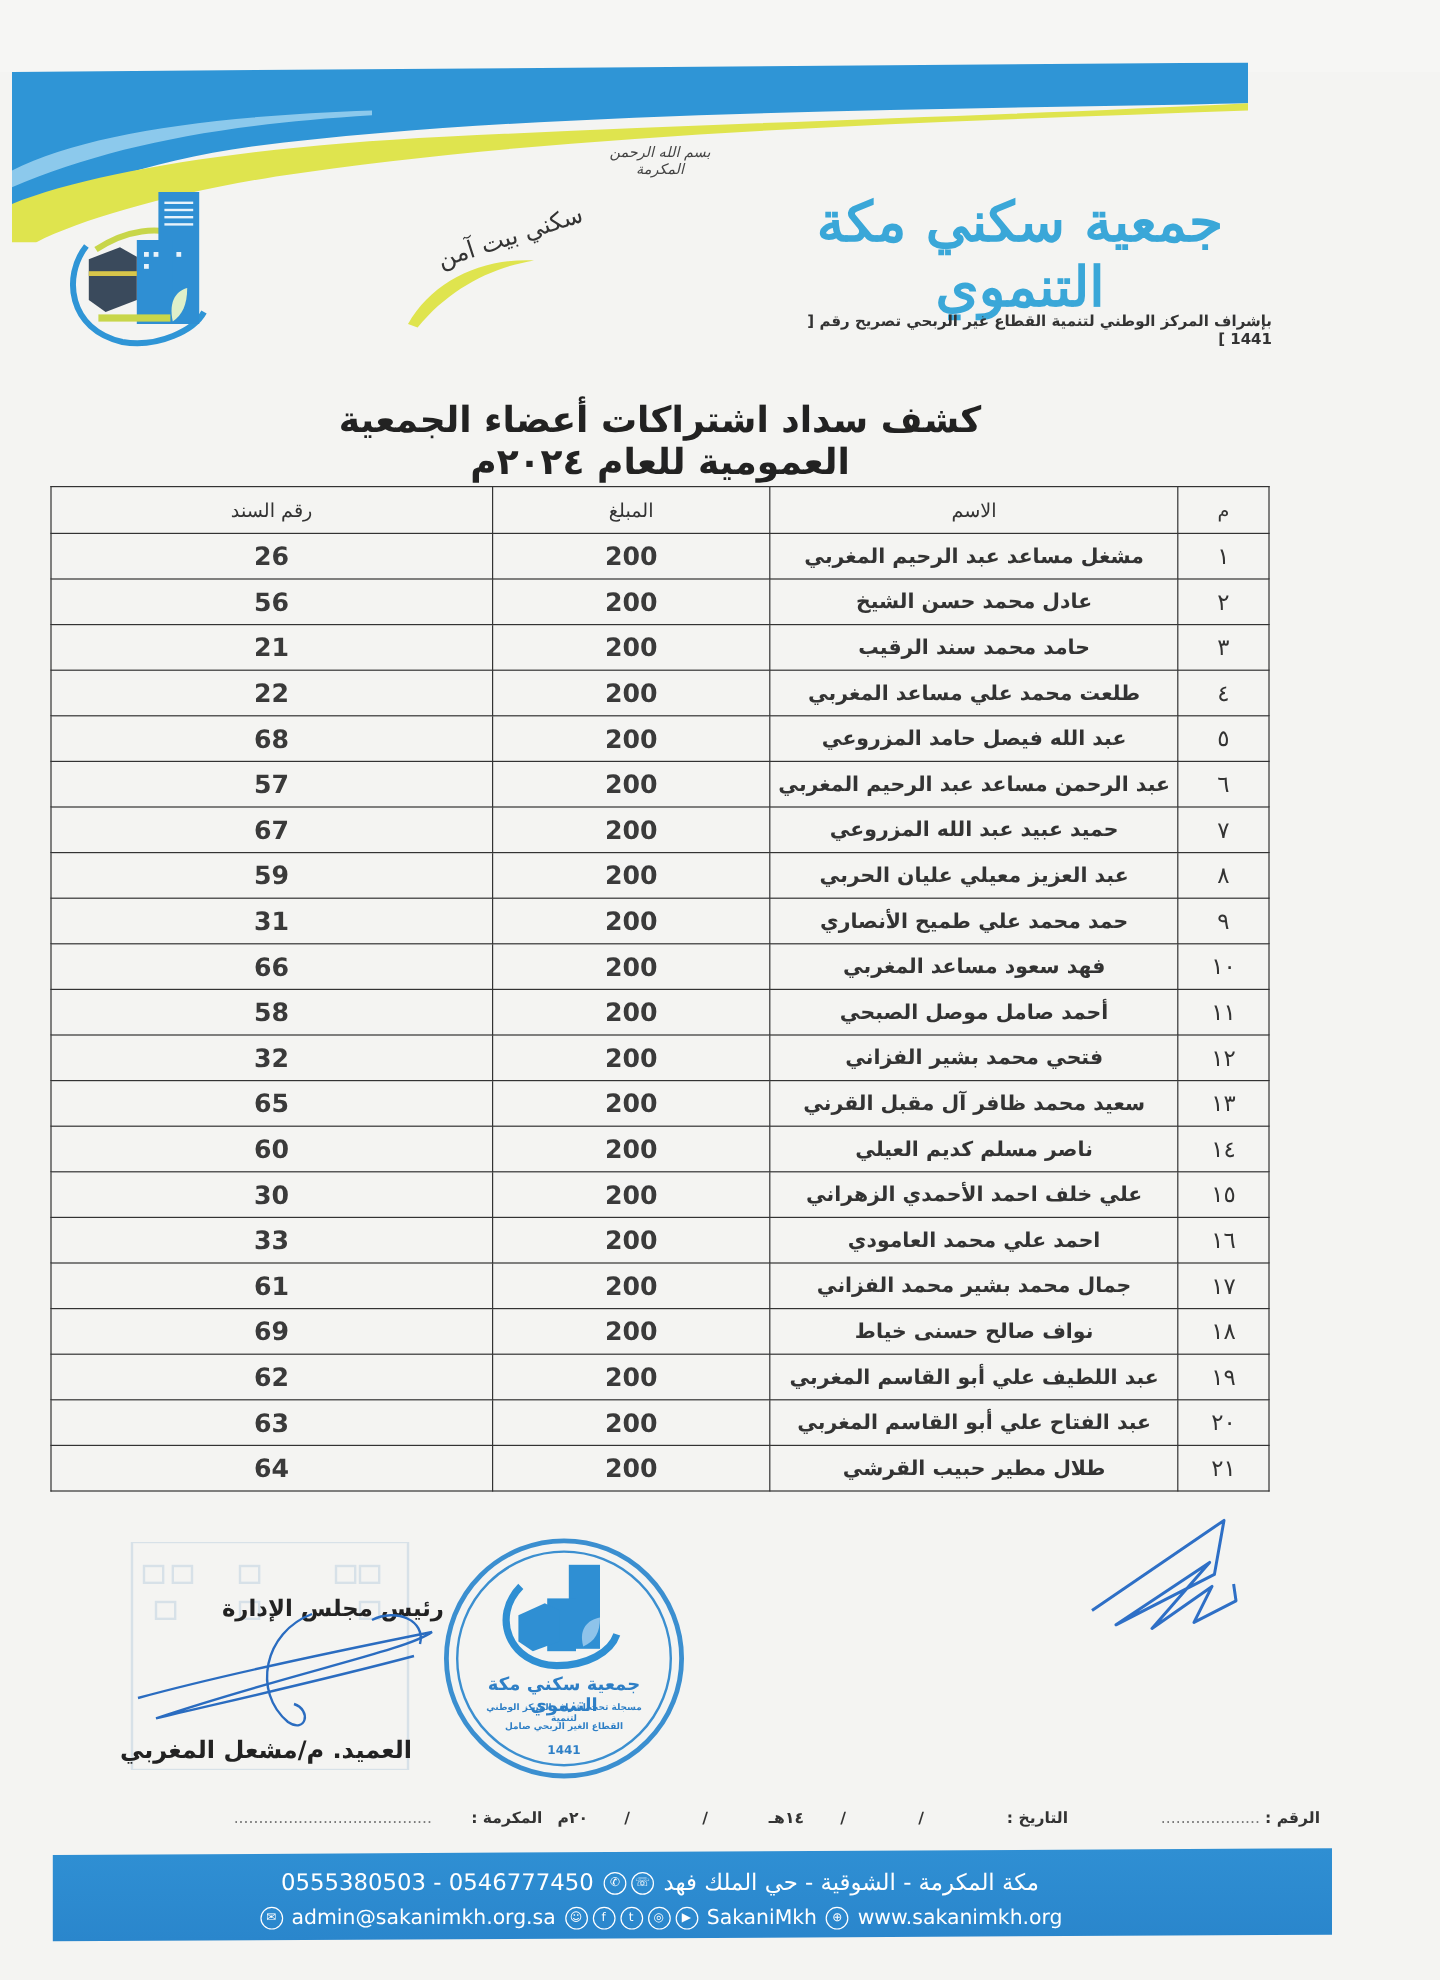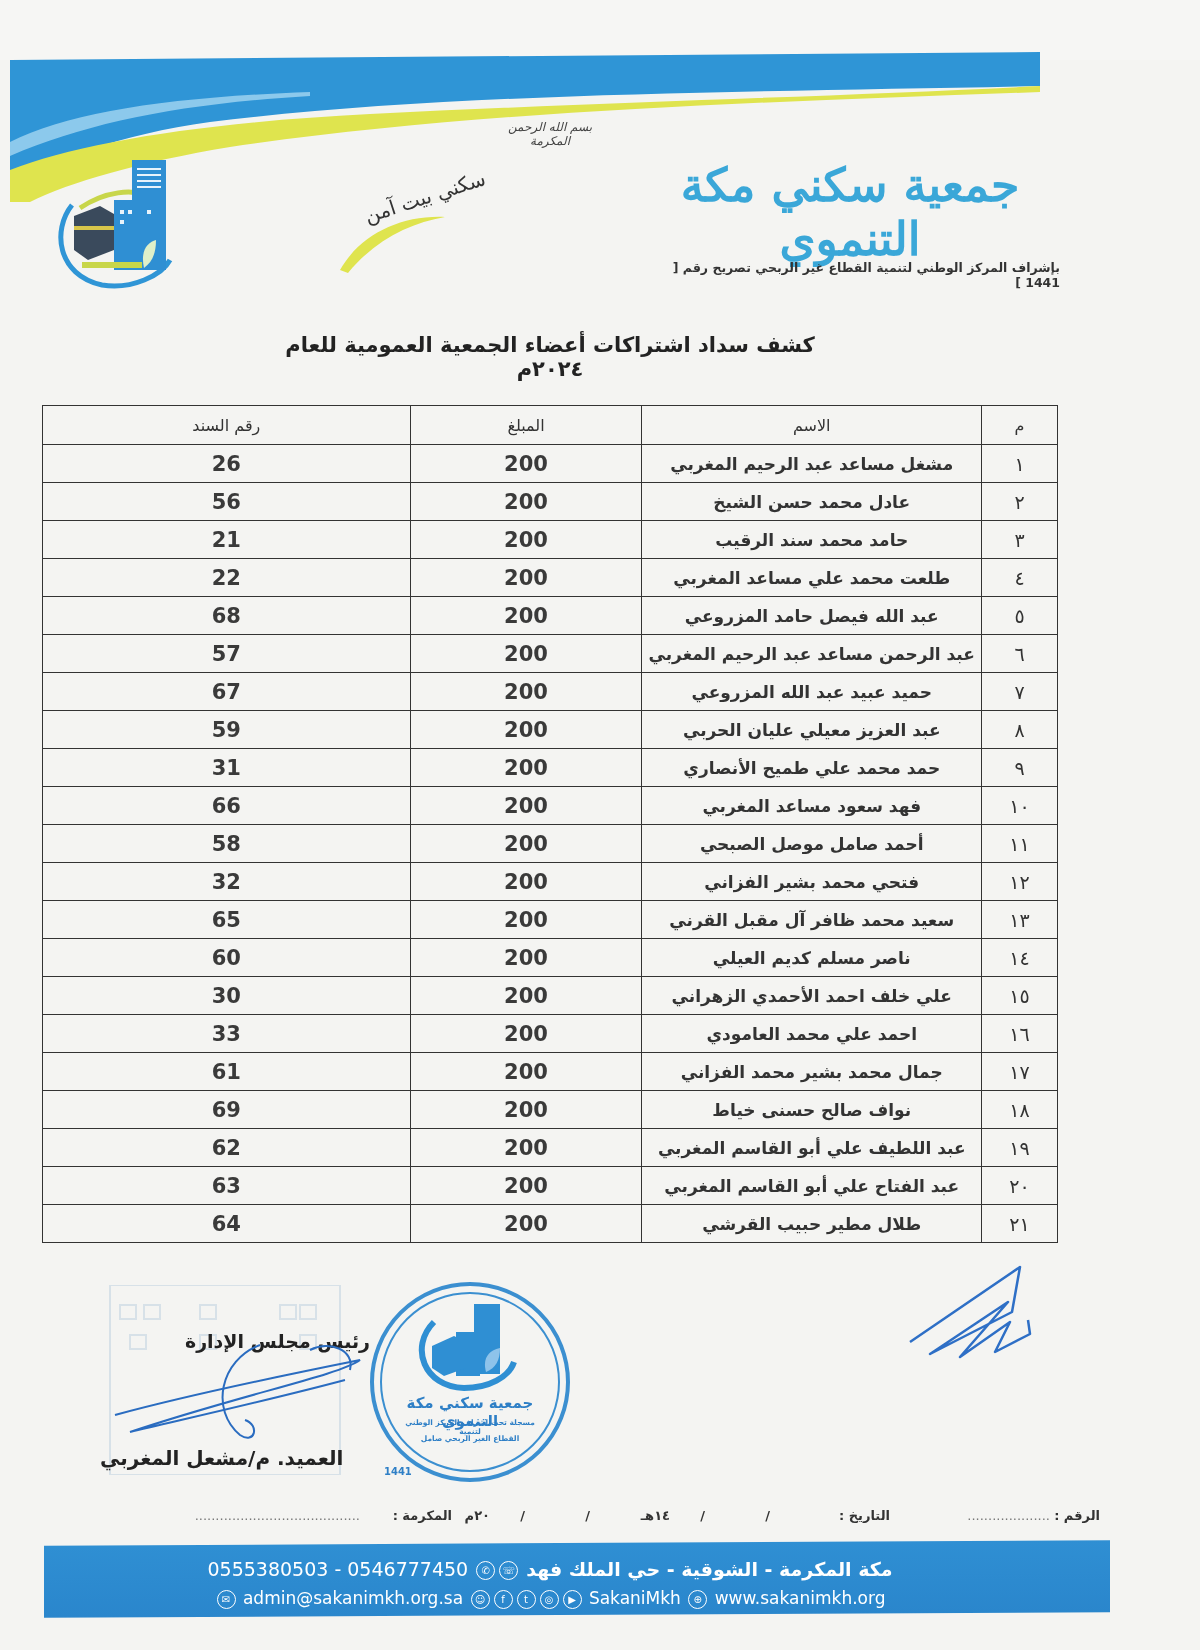--- a/index.html
+++ b/index.html
@@ -26,21 +26,21 @@
     font-size: 12.5px; font-weight: bold; color: #333; direction: rtl;
   }
   .slogan {
     position: absolute; left: 330px; top: 185px; width: 190px; text-align: center;
     font-size: 20px; color: #333; direction: rtl; transform: rotate(-18deg);
   }
   svg.slogan-arc { position: absolute; left: 330px; top: 205px; }
   svg.logo { position: absolute; left: 52px; top: 150px; }
   .doc-title {
     position: absolute; left: 250px; top: 333px; width: 600px; text-align: center;
-    font-size: 21px; font-weight: bold; color: #222; direction: rtl;
+    font-size: 30px; font-weight: bold; color: #222; direction: rtl;
   }
   table.members {
     position: absolute; left: 42px; top: 405px; width: 1016px;
     border-collapse: collapse; direction: rtl;
     font-family: "DejaVu Sans", sans-serif;
   }
   table.members th, table.members td {
     border: 1.6px solid #333; text-align: center; padding: 0; height: 37px;
   }
   table.members th { font-weight: normal; font-size: 16px; height: 38px; color: #333; }
@@ -73,22 +73,22 @@
   }
   .stamp-name {
     position: absolute; left: 10px; right: 10px; top: 108px; text-align: center;
     font-size: 15px; font-weight: bold; color: #2e7fc6; direction: rtl;
   }
   .stamp-line {
     position: absolute; left: 20px; right: 20px; text-align: center;
     font-size: 7.5px; color: #2e7fc6; direction: rtl; font-weight: bold;
   }
   .stamp-year {
-    position: absolute; left: 10px; right: 10px; top: 168px; text-align: left;
-    font-size: 10px; color: #2e7fc6; font-weight: bold; margin-top: 12px;
+    position: absolute; left: 10px; right: 10px; top: 168px; text-align: center;
+    font-size: 10px; color: #2e7fc6; font-weight: bold;
   }
   svg.stamp-logo { position: absolute; left: 40px; top: 16px; }
 
   .meta-row {
     position: absolute; left: 50px; top: 1504px; width: 1050px; height: 26px;
     direction: rtl; font-size: 13px; font-weight: bold; color: #333;
   }
   .meta-row span { position: absolute; top: 4px; white-space: nowrap; }
   .footer-band {
     position: absolute; left: 44px; top: 1543px; width: 1066px; height: 72px;
@@ -101,21 +101,21 @@
   }
   .footer-line2 {
     position: absolute; left: 100px; top: 1588px; width: 900px; text-align: center;
     color: #fff; font-size: 17px; direction: ltr; white-space: nowrap;
   }
   .ficon {
     display: inline-block; width: 17px; height: 17px; border: 1.5px solid #fff;
     border-radius: 50%; font-size: 10px; line-height: 17px; text-align: center;
     vertical-align: middle; margin: 0 2px; box-sizing: content-box;
   }
-  .ar { direction: rtl; unicode-bidi: embed; font-weight: bold; }
+  .ar { direction: rtl; unicode-bidi: embed; }
 </style>
 </head>
 <body>
 
 <div class="page">
   <div class="top-band"></div>
 
   <svg class="waves" width="1040" height="150" viewBox="0 0 1040 150">
     <path d="M0 8 L1030 0 L1030 34 C760 40 440 40 200 70 C110 82 40 110 0 130 Z" fill="#2f95d6"></path>
     <path d="M1030 40 C760 50 470 58 220 95 C130 110 60 130 20 150 L0 150 L0 118 C70 90 200 70 360 62 C600 50 840 44 1030 34 Z" fill="#dfe44e"></path>

